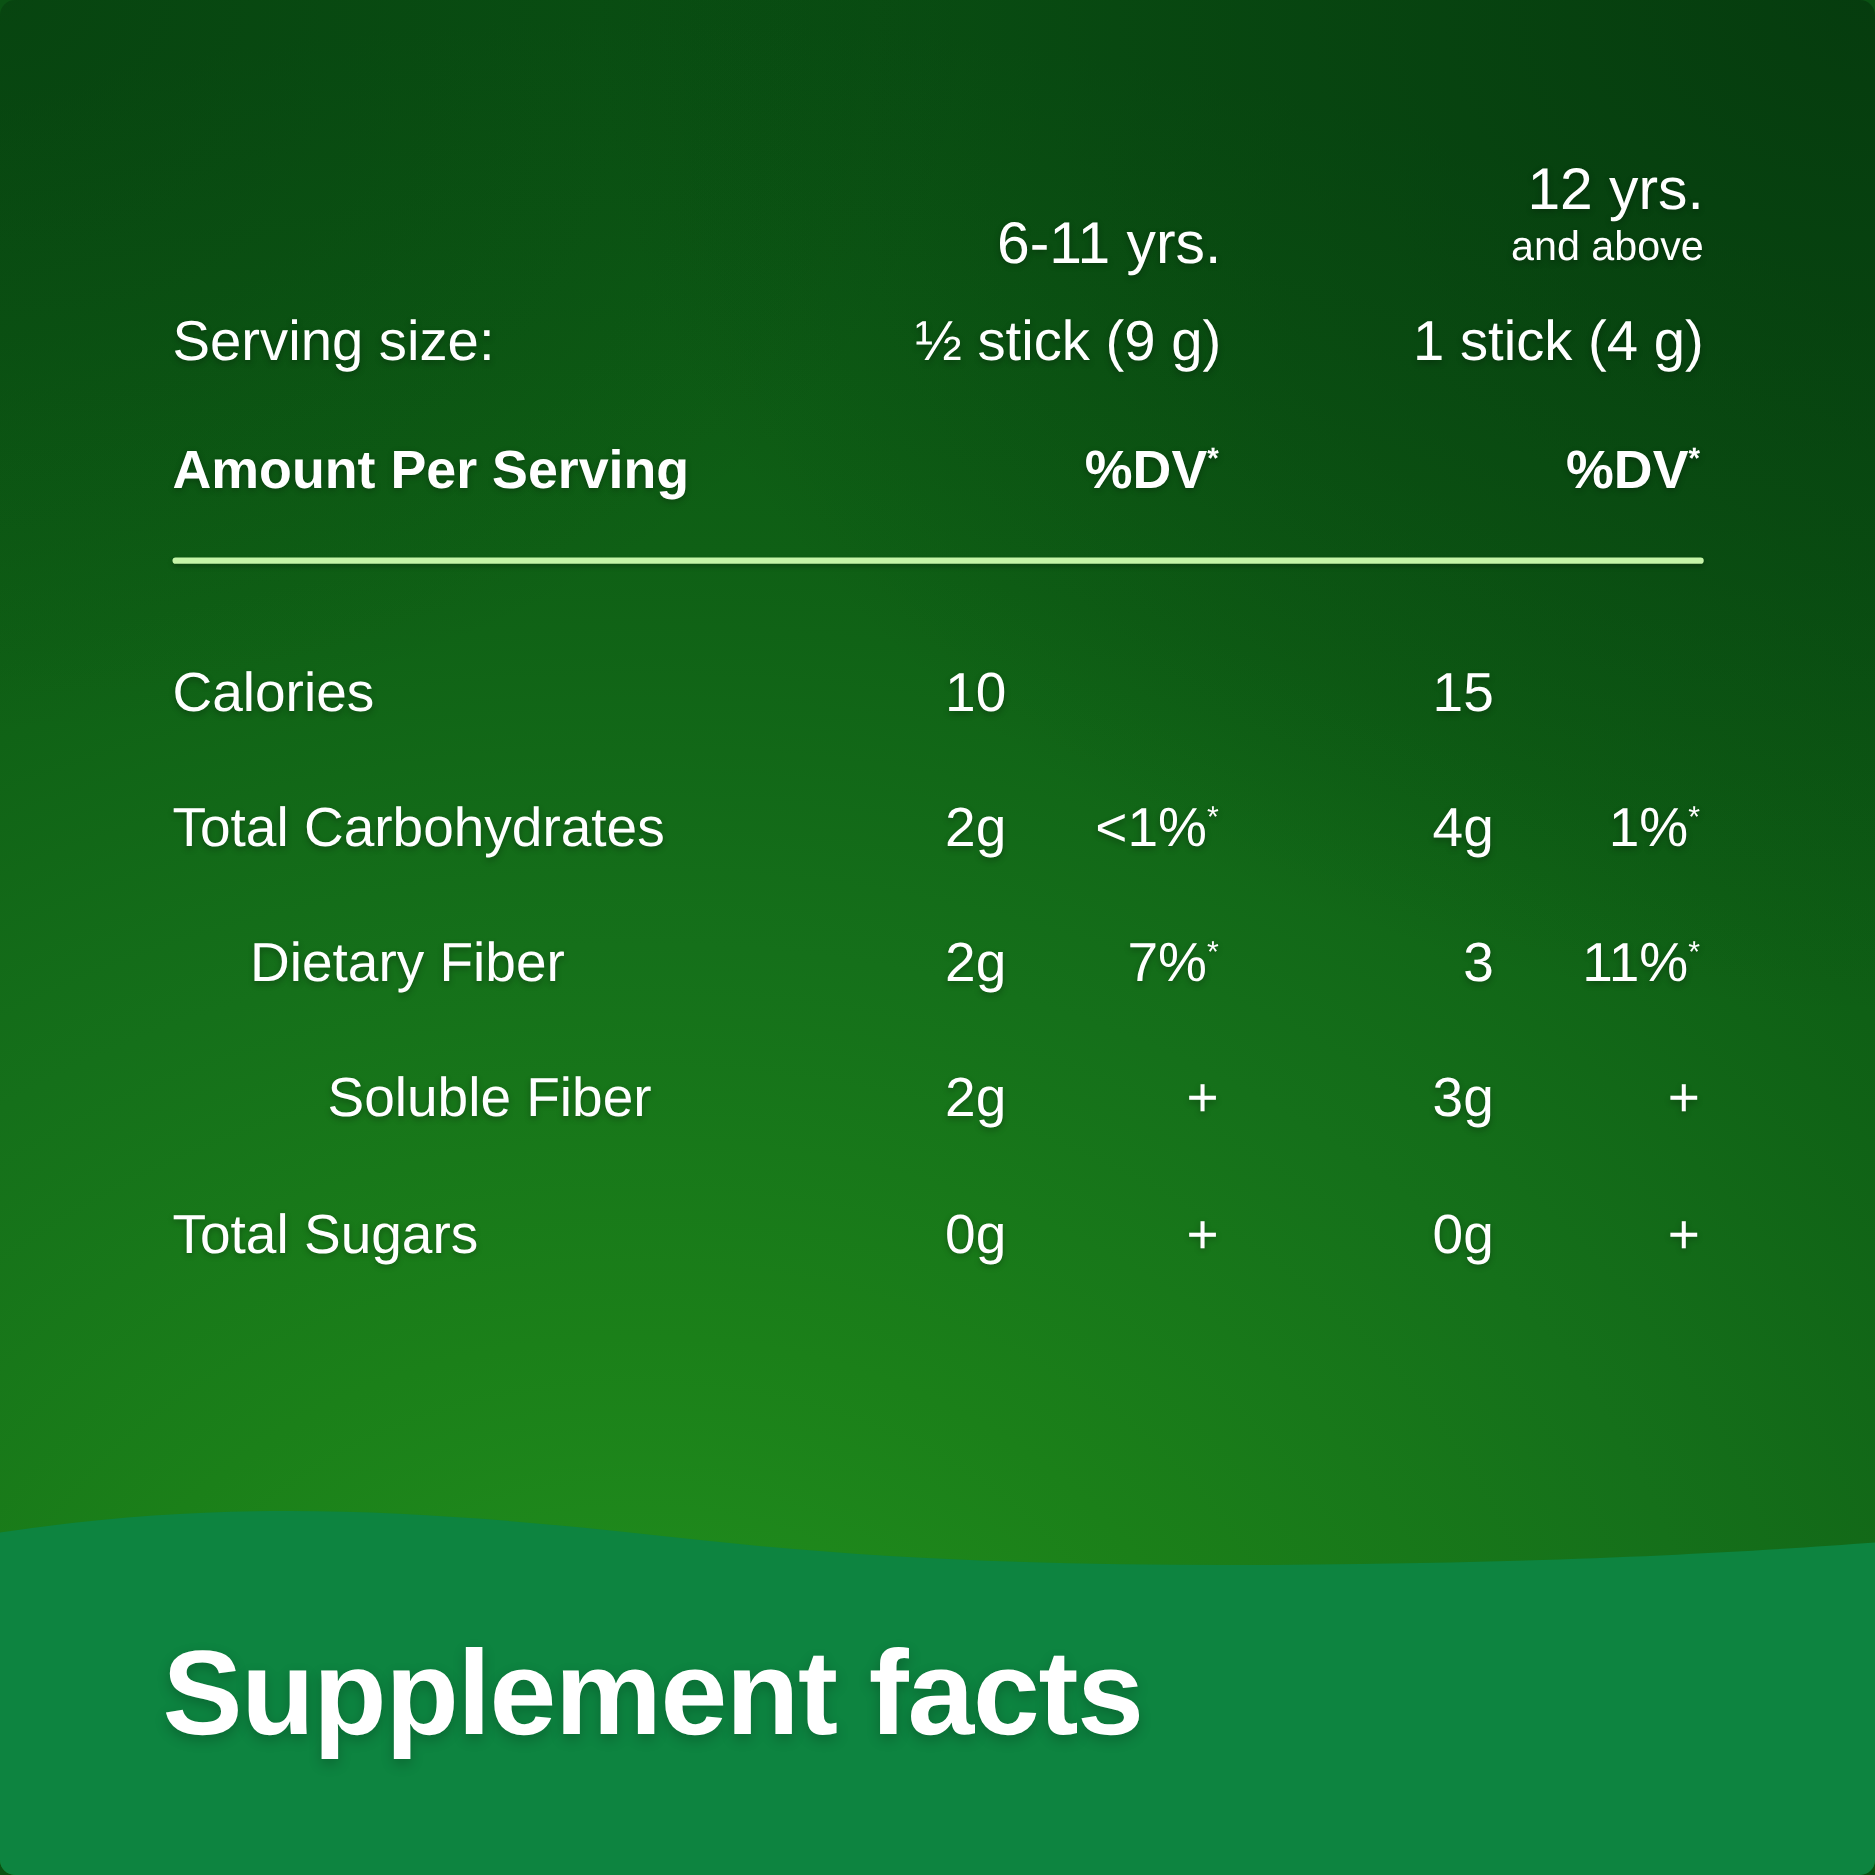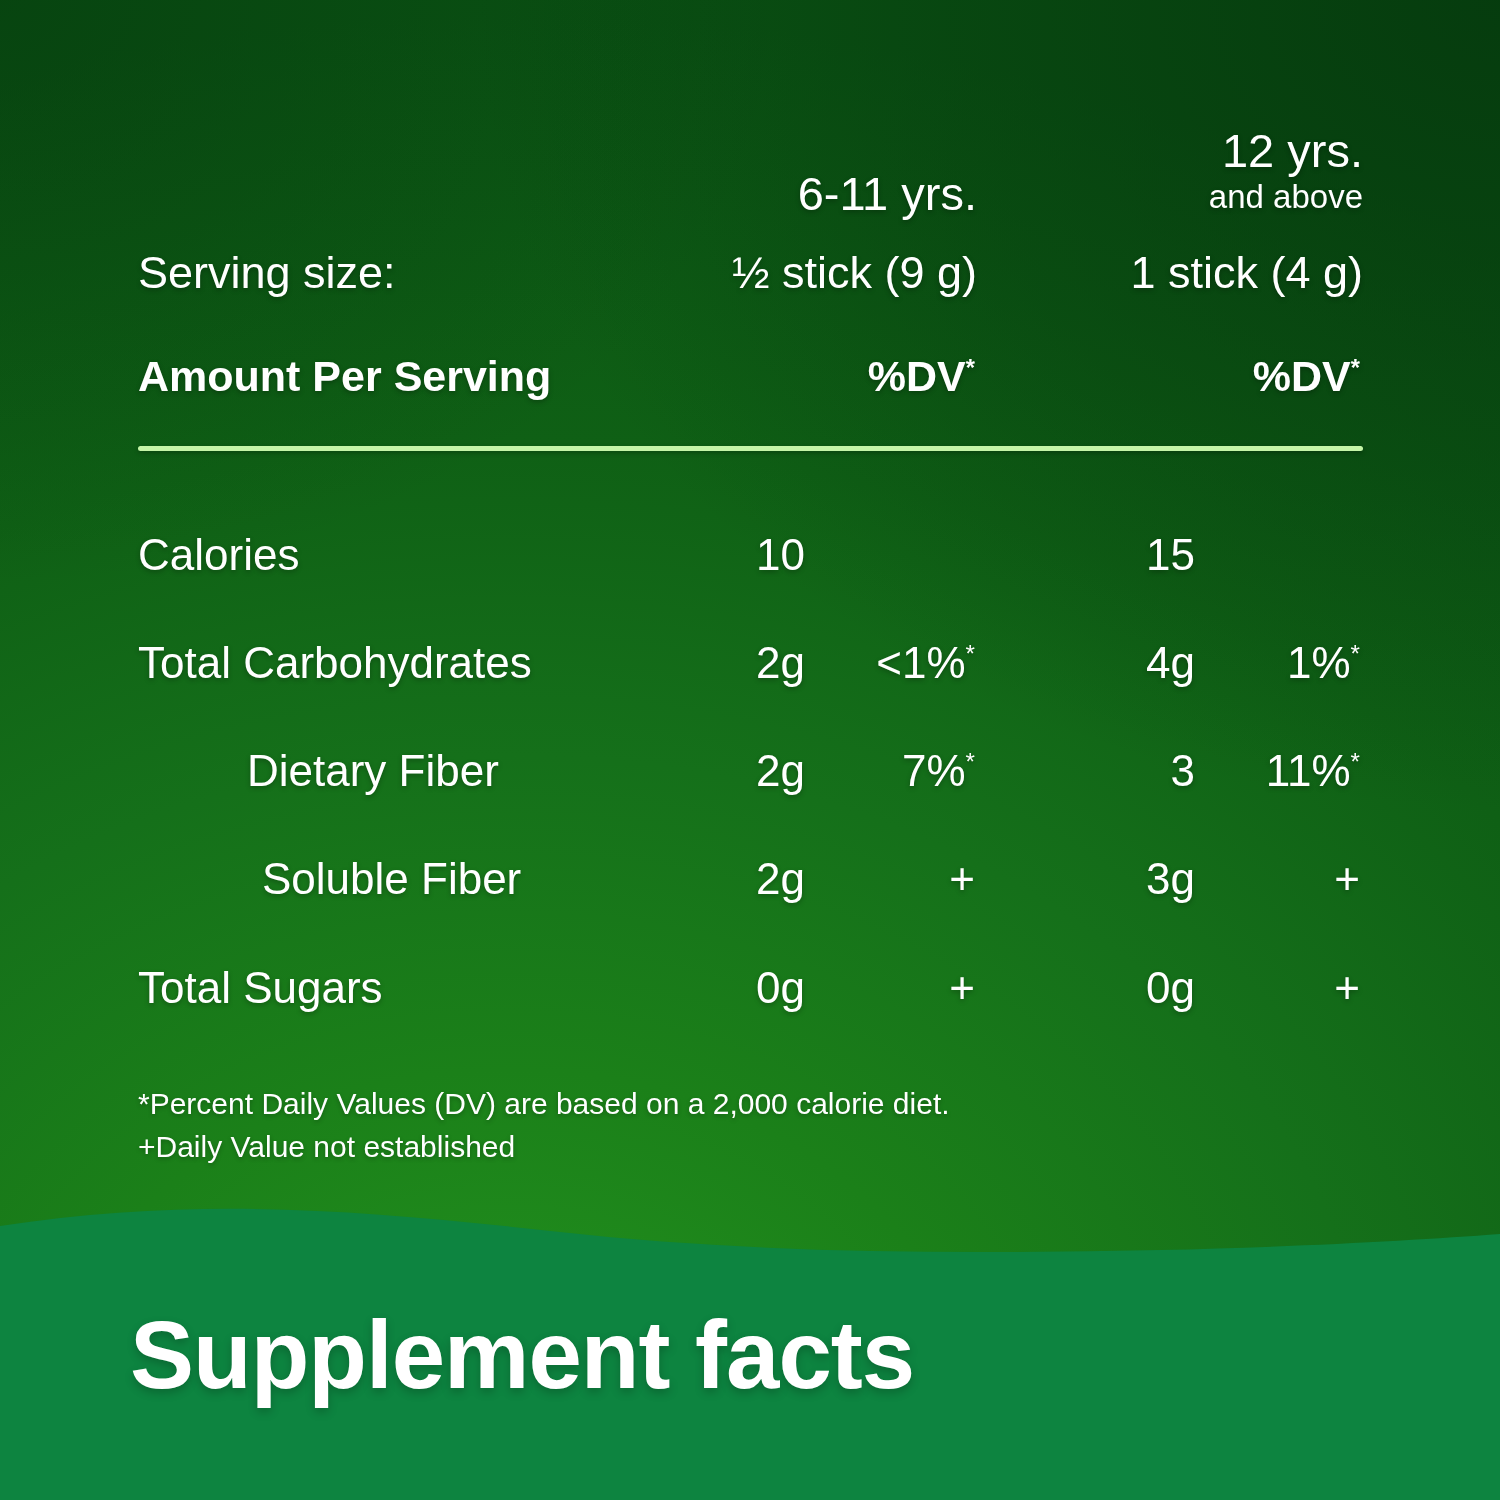--- a/index.html
+++ b/index.html
@@ -9,20 +9,21 @@
   }
   #page {
     position: relative;
     width: 1500px;
     height: 1500px;
     overflow: hidden;
     font-family: "Liberation Sans", sans-serif;
     color: #ffffff;
     background:
       radial-gradient(120% 95% at 34% 96%, #23931f 0%, #1b8019 26%, #15701a 48%, #0f6015 70%, #0a5213 100%);
+    border-radius: 12px;
   }
   
   #vignette {
     position: absolute;
     inset: 0;
     background:
       radial-gradient(95% 75% at 100% 0%, rgba(4,52,12,0.72) 0%, rgba(4,52,12,0.34) 42%, rgba(4,52,12,0.0) 72%),
       radial-gradient(80% 60% at 0% 0%, rgba(4,52,12,0.45) 0%, rgba(4,52,12,0.0) 65%);
     pointer-events: none;
   }
@@ -40,21 +41,21 @@
     width: 1500px;
     height: 0;
   }
   .cell {
     position: absolute;
     white-space: nowrap;
     line-height: 1;
     text-shadow: 0 2px 5px rgba(0,0,0,0.28);
   }
   .c-label   { left: 138px;  text-align: right; }
-  .c-label-1 { left: 200px;  text-align: left; margin-left: 47px; }
+  .c-label-1 { left: 200px;  text-align: left; }
   .c-label-2 { left: 262px;  text-align: right; }
   .c-amt-a   { right: 695px; text-align: right; }
   .c-dv-a    { right: 525px; text-align: right; }
   .c-amt-b   { right: 305px; text-align: right; }
   .c-dv-b    { right: 140px; text-align: right; }
 
   .hdr-age-a { right: 523px; text-align: right; }
   .hdr-age-b { right: 137px; text-align: center; }
 
   .fs-age    { font-size: 47px; font-weight: 400; }
@@ -176,24 +177,20 @@
     </div>
 
     <div class="row" style="top:966px">
       <div class="cell c-label fs-row">Total Sugars</div>
       <div class="cell c-amt-a fs-row">0g</div>
       <div class="cell c-dv-a fs-row"><span>+</span><sup class="star"></sup></div>
       <div class="cell c-amt-b fs-row">0g</div>
       <div class="cell c-dv-b fs-row"><span>+</span><sup class="star"></sup></div>
     </div>
 
-    <div id="notes">
-      <div>*Percent Daily Values (DV) are based on a 2,000 calorie diet.</div>
-      <div>+Daily Value not established</div>
-    </div>
 
   </div>
 
   <div id="banner">
     <svg viewBox="0 0 1500 320" preserveAspectRatio="none">
       <path d="M0,46 C 200,16 360,30 560,52 C 760,74 960,74 1160,70 C 1300,67 1420,60 1500,54 L1500,320 L0,320 Z" fill="#0d8440"></path>
     </svg>
     <div id="banner-title">Supplement facts</div>
   </div>
 

